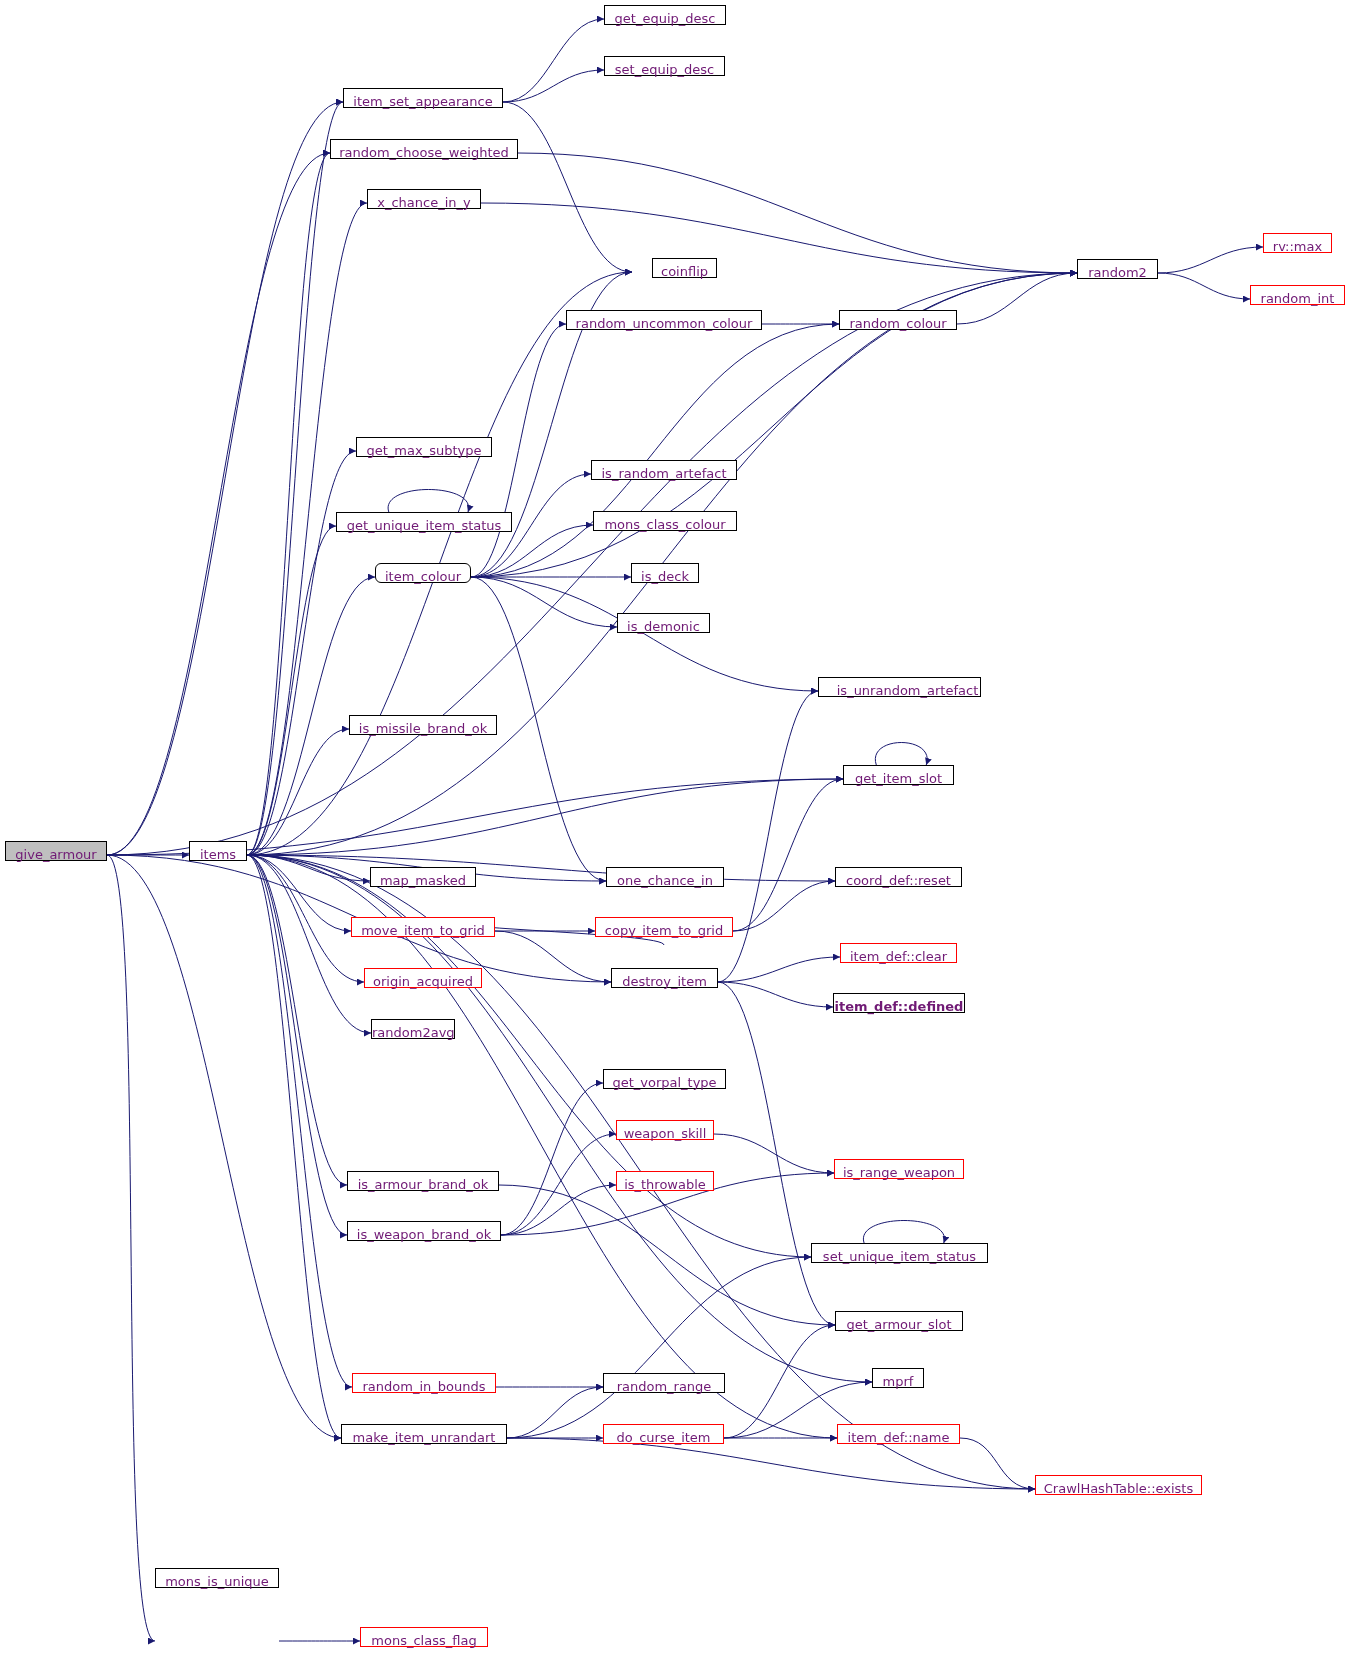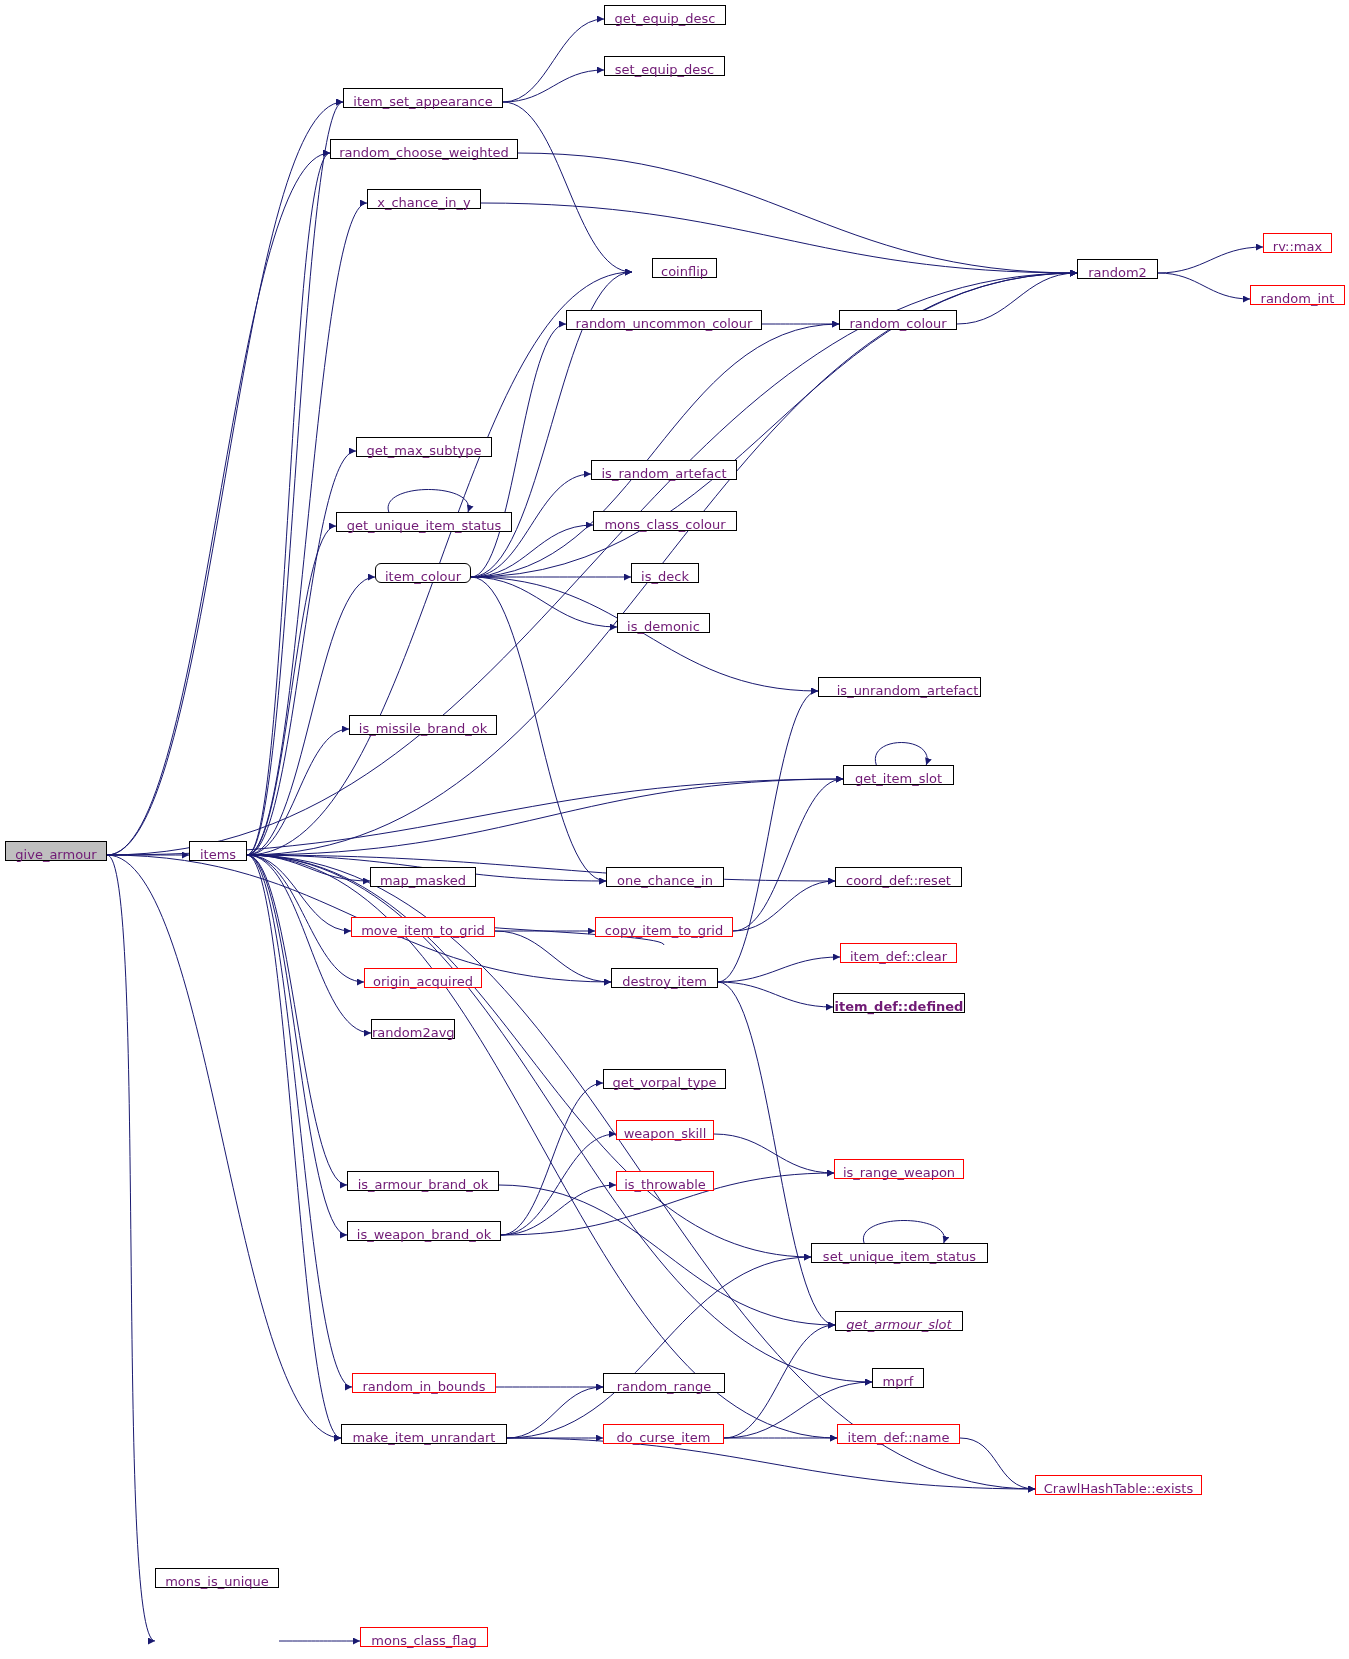--- a/index.html
+++ b/index.html
@@ -141,20 +141,20 @@
     <div class="node" style="left: 603px; top: 1373px; width: 122px;">random_range</div>
     <div class="node red" style="left: 603px; top: 1424px; width: 121px;">do_curse_item</div>
     <div class="node" style="left: 839px; top: 310px; width: 118px;">random_colour</div>
     <div class="node" style="left: 818px; top: 677px; width: 163px; padding-left: 16px;">is_unrandom_artefact</div>
     <div class="node" style="left: 843px; top: 765px; width: 111px;">get_item_slot</div>
     <div class="node" style="left: 835px; top: 867px; width: 127px;">coord_def::reset</div>
     <div class="node red" style="left: 840px; top: 943px; width: 117px;">item_def::clear</div>
     <div class="node" style="left: 833px; top: 993px; width: 132px; font-weight: bold;">item_def::defined</div>
     <div class="node red" style="left: 834px; top: 1159px; width: 130px;">is_range_weapon</div>
     <div class="node" style="left: 811px; top: 1243px; width: 177px;">set_unique_item_status</div>
-    <div class="node" style="left: 835px; top: 1311px; width: 128px; font-style: italic;">get_armour_slot</div>
+    <div class="node" style="left: 835px; top: 1311px; width: 128px;">get_armour_slot</div>
     <div class="node" style="left: 872px; top: 1368px; width: 52px;">mprf</div>
     <div class="node red" style="left: 837px; top: 1424px; width: 123px;">item_def::name</div>
     <div class="node" style="left: 1077px; top: 259px; width: 81px;">random2</div>
     <div class="node red" style="left: 1035px; top: 1475px; width: 167px;">CrawlHashTable::exists</div>
     <div class="node red" style="left: 1263px; top: 233px; width: 69px;">rv::max</div>
     <div class="node red" style="left: 1250px; top: 285px; width: 95px;">random_int</div>
   </div>
 
 </body></html>

